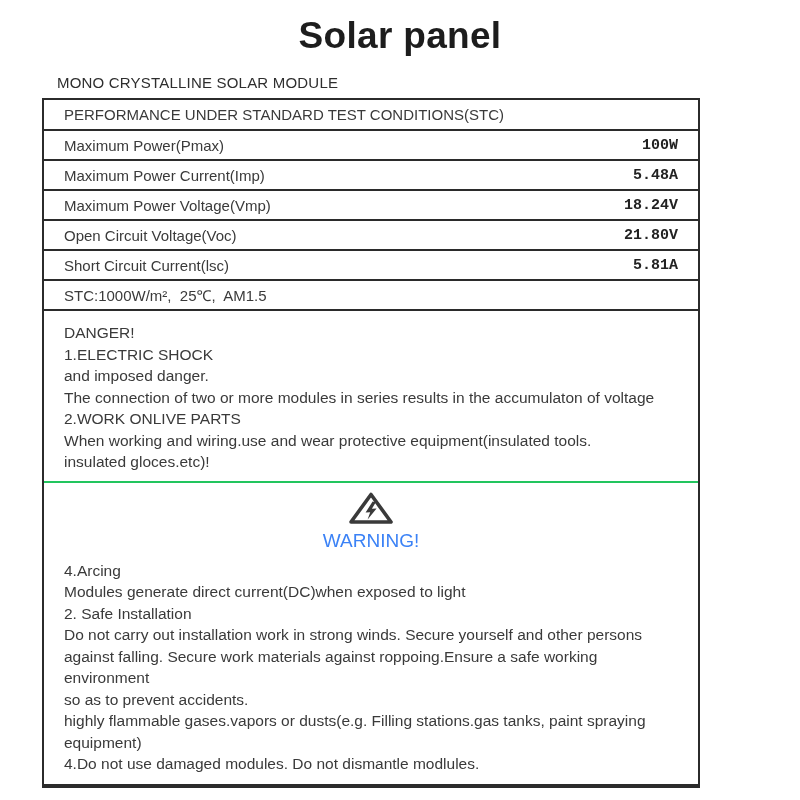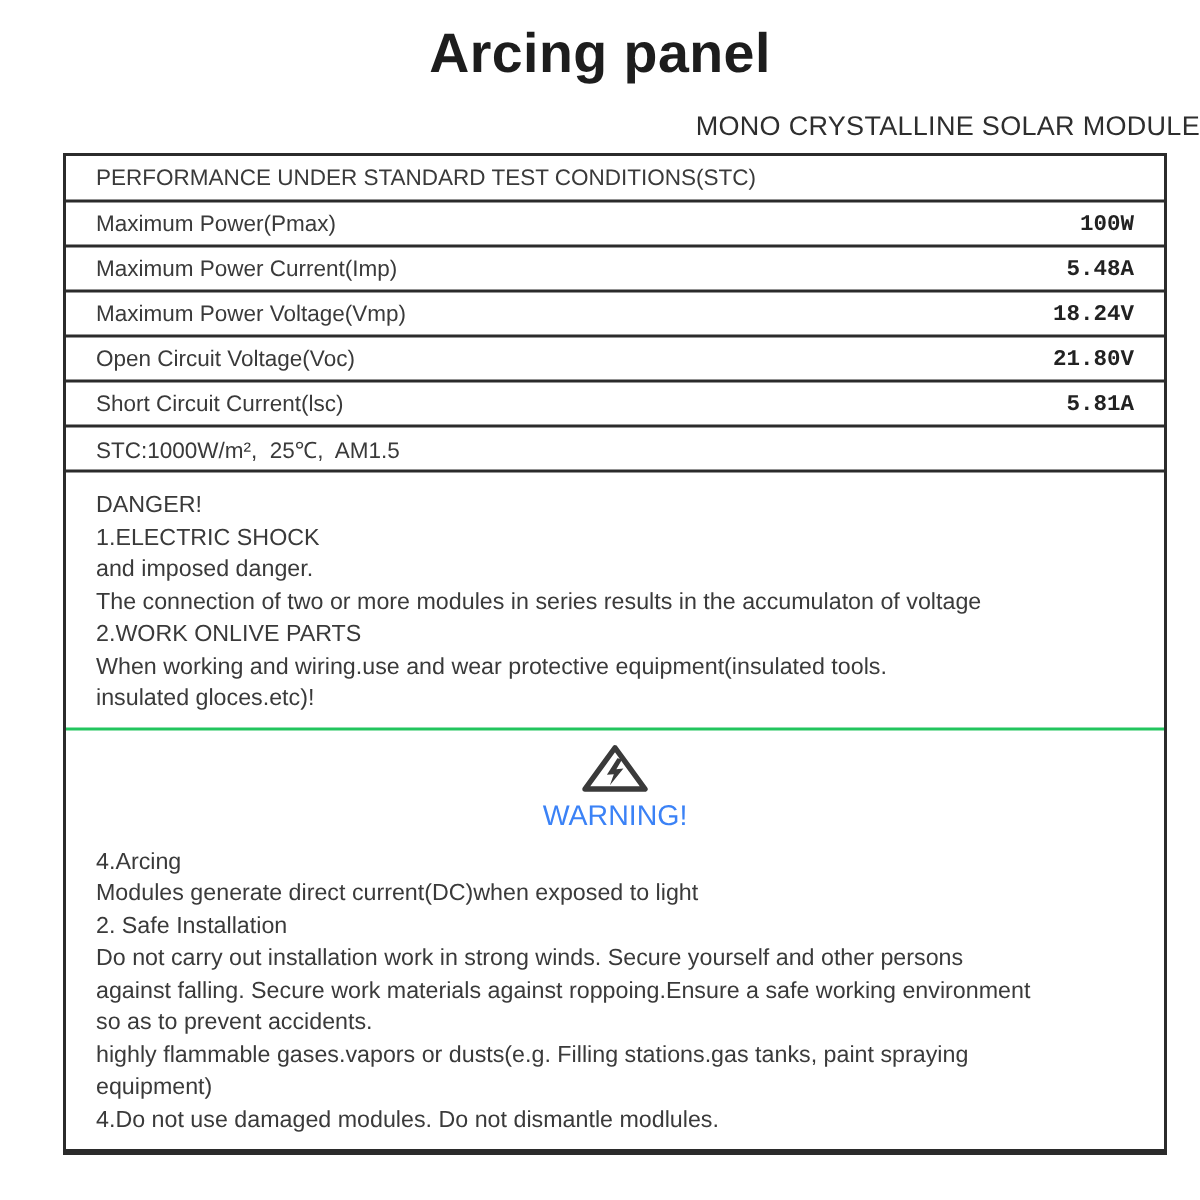--- a/index.html
+++ b/index.html
@@ -19,29 +19,28 @@
     margin: 14px 0 0 0;
     text-align: center;
     font-size: 37px;
     font-weight: bold;
     color: #1d1d1d;
     letter-spacing: 0.3px;
     line-height: 44px;
   }
   .subtitle {
     margin: 16px 0 7px 57px;
-    font-size: 18px;
+    font-size: 15px;
     color: #2e2e2e;
     letter-spacing: 0.2px;
-    text-align: right;
   }
 
   .panel {
     margin-left: 42px;
-    width: 736px;
+    width: 658px;
     border: 2px solid #2b2b2b;
     border-bottom-width: 4px;
     background: #ffffff;
   }
 
   .spec-row {
     display: flex;
     justify-content: space-between;
     align-items: center;
     padding: 0 20px;
@@ -71,21 +70,21 @@
     margin: 4px 0 7px 0;
     color: #3b82f6;
   }
   .text-line { white-space: pre-wrap; }
 </style>
 </head>
 <body>
 
 <div class="page">
 
-  <h1 class="title">Arcing panel</h1>
+  <h1 class="title">Solar panel</h1>
 
   <div class="subtitle">MONO CRYSTALLINE SOLAR MODULE</div>
 
   <div class="panel">
 
     <div class="spec-row header">
       <span class="spec-label">PERFORMANCE UNDER STANDARD TEST CONDITIONS(STC)</span>
     </div>
 
     <div class="spec-row">

